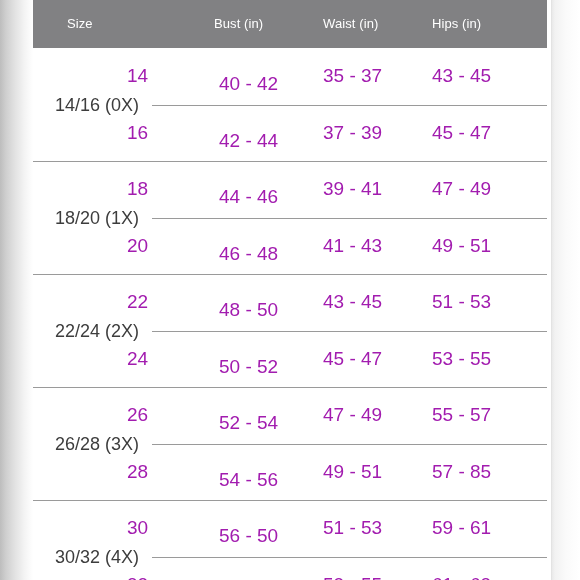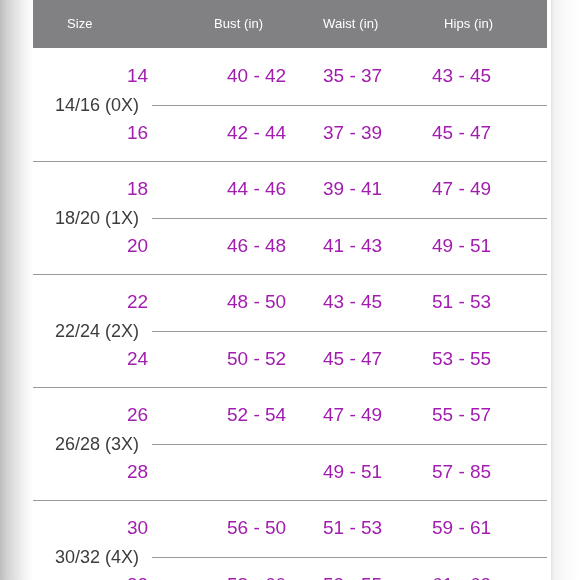--- a/index.html
+++ b/index.html
@@ -91,21 +91,21 @@
     line-height: 48px;
     font-size: 13px;
     color: #ffffff;
     text-align: left;
     white-space: nowrap;
     letter-spacing: 0.1px;
   }
   .th.c-size  { left: 34px;  width: 120px; }
   .th.c-bust  { left: 181px; width: 120px; }
   .th.c-waist { left: 290px; width: 120px; }
-  .th.c-hips  { left: 411px; width: 120px; }
+  .th.c-hips  { left: 399px; width: 120px; }
 
   
   .tbody {
     position: relative;
   }
 
   .group {
     position: relative;
     height: 113px;
   }
@@ -157,21 +157,21 @@
     position: absolute;
     top: 0;
     height: 18px;
     line-height: 18px;
     font-size: 19px;
     color: #a21caf;
     text-align: left;
     white-space: nowrap;
   }
   .cell.c-num   { left: 94px;  width: 60px; }
-  .cell.c-bust  { left: 194px; width: 120px; }
+  .cell.c-bust  { left: 186px; width: 120px; margin-top: 8px; }
   .cell.c-waist { left: 290px; width: 120px; }
   .cell.c-hips  { left: 399px; width: 120px; }
 
   
   .group.clipped { height: 113px; }
 </style>
 </head>
 <body>
 
 <div id="page">
@@ -246,20 +246,21 @@
         <div class="subrow top">
           <div class="cell c-num">26</div>
           <div class="cell c-bust">52 - 54</div>
           <div class="cell c-waist">47 - 49</div>
           <div class="cell c-hips">55 - 57</div>
         </div>
         <div class="size-label">26/28 (3X)</div>
         <div class="inner-rule"></div>
         <div class="subrow bottom">
           <div class="cell c-num">28</div>
+          <div class="cell c-bust">54 - 56</div>
           <div class="cell c-waist">49 - 51</div>
           <div class="cell c-hips">57 - 85</div>
         </div>
       </div>
 
       <div class="group clipped">
         <div class="subrow top">
           <div class="cell c-num">30</div>
           <div class="cell c-bust">56 - 50</div>
           <div class="cell c-waist">51 - 53</div>

